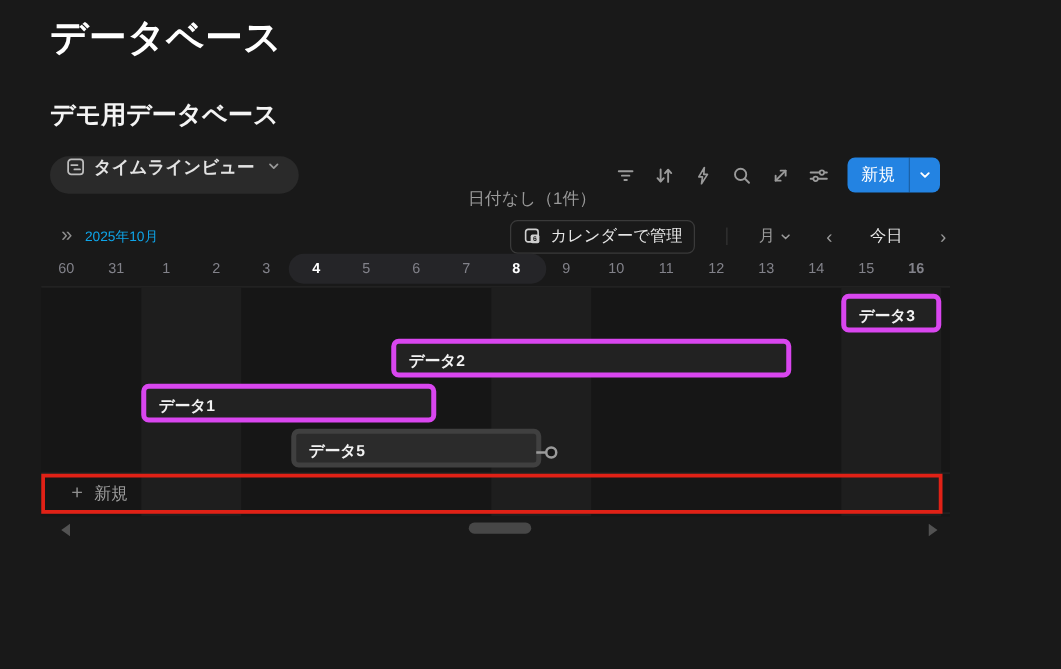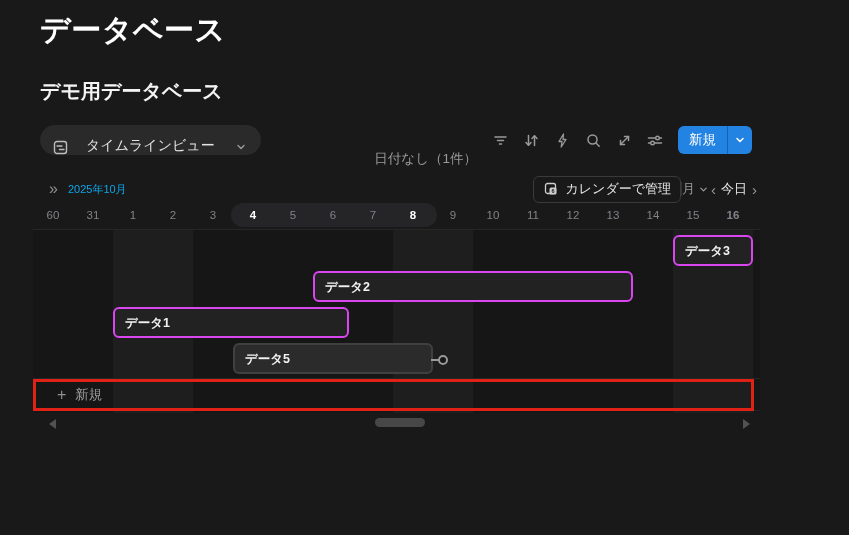--- a/index.html
+++ b/index.html
@@ -8,50 +8,50 @@
     background:#191919;color:#e8e8e8;
     font-family:"Liberation Sans","DejaVu Sans",sans-serif;
     -webkit-font-smoothing:antialiased;
   }
   .abs{position:absolute;}
   
   .page-title{left:40px;top:10px;font-size:30px;font-weight:700;color:#ffffff;letter-spacing:.5px;}
   .db-title{left:40px;top:78px;font-size:20px;font-weight:700;color:#f4f4f4;}
   
   .toolbar{left:40px;top:124px;width:712px;height:32px;display:flex;justify-content:space-between;align-items:center;}
-  .view-pill{display:flex;align-items:flex-end;gap:18px;background:#2a2a2a;border-radius:16px;height:30px;padding:0 12px;font-size:14px;color:#e3e3e3;font-weight:400;cursor:pointer;}
+  .view-pill{display:flex;align-items:flex-start;gap:7px;background:#2a2a2a;border-radius:16px;height:30px;padding:0 12px;font-size:14px;color:#e3e3e3;font-weight:700;cursor:pointer;}
   .toolbar-right{display:flex;align-items:center;gap:15px;}
   .status-text{color:#9a9a9a;font-size:13.5px;margin-top:38px;}
   .icon-btn{width:16px;height:16px;display:flex;align-items:center;justify-content:center;cursor:pointer;}
   .icon-btn svg{display:block;}
   .new-btn{display:flex;align-items:stretch;border-radius:6px;overflow:hidden;height:28px;cursor:pointer;}
   .new-btn-main{display:flex;align-items:center;padding:0 11px;color:#fff;font-size:13.5px;font-weight:500;}
   .new-btn-chev{display:flex;align-items:center;padding:0 7px;border-left:1px solid rgba(0,0,0,.25);}
   
   .timeline{left:33px;top:176px;width:727px;height:258px;}
   .tl-head{position:absolute;left:0;top:0;width:727px;height:26px;display:flex;justify-content:space-between;align-items:center;}
   .tl-head-left{display:flex;align-items:center;gap:10px;padding-left:16px;}
   .dbl-chev{color:#8f8f8f;font-size:16px;cursor:pointer;line-height:1;}
   .month-label{font-size:11px;font-weight:400;color:#0ea5e9;}
-  .tl-head-right{display:flex;align-items:center;gap:0;text-align:right;}
+  .tl-head-right{display:flex;align-items:center;gap:25px;text-align:right;}
   .cal-btn{display:flex;align-items:center;gap:6px;border:1px solid #3a3a3a;border-radius:6px;height:25px;padding:0 9px;font-size:13px;color:#e6e6e6;cursor:pointer;}
   .vdiv{width:1px;height:14px;background:#343434;}
   .scale-btn{display:flex;align-items:center;gap:4px;color:#9a9a9a;font-size:13px;cursor:pointer;}
   .nav-chev{color:#9a9a9a;font-size:15px;padding:0 3px;cursor:pointer;line-height:1;}
   .today-btn{font-size:13px;color:#e6e6e6;cursor:pointer;padding:0 2px;}
   
   .date-row{position:absolute;left:0;top:27px;width:727px;height:24px;}
   .range-pill{position:absolute;top:0;height:24px;background:#252528;border-radius:12px;}
   .date-cell{position:absolute;top:0;width:40px;height:24px;text-align:center;line-height:24px;font-size:11.5px;color:#82828a;}
   .date-cell.bold{color:#ffffff;font-weight:700;}
   
   .stripe-layer{position:absolute;left:0;top:53px;width:727px;height:183px;background:#161616;border-top:1px solid #272727;}
   .band{position:absolute;top:0;bottom:0;background:#1e1e1e;}
   .bars-layer{position:absolute;left:0;top:54px;width:727px;height:148px;}
-  .bar{position:absolute;height:31px;background:#222222;border:2px solid #d946ef;border-radius:6px;box-sizing:border-box;font-size:12.5px;font-weight:600;color:#f2f2f2;line-height:28px;padding-left:10px;white-space:nowrap;cursor:pointer;}
+  .bar{position:absolute;height:31px;background:#222222;border:4px solid #d946ef;border-radius:6px;box-sizing:border-box;font-size:12.5px;font-weight:600;color:#f2f2f2;line-height:28px;padding-left:10px;white-space:nowrap;cursor:pointer;}
   .bar.selected{background:#2b2b2b;border-color:#404040;}
   .handle-line{position:absolute;right:-8px;top:14px;width:8px;height:2px;background:#9a9a9a;}
   .handle-circle{position:absolute;right:-17px;top:10px;width:10px;height:10px;border:2px solid #9a9a9a;border-radius:50%;background:#161616;box-sizing:border-box;}
   
   .new-row{position:absolute;left:0;top:202px;width:727px;height:33px;border-top:1px solid #252525;border-bottom:1px solid #252525;box-sizing:border-box;display:flex;align-items:center;gap:9px;padding-left:24px;color:#9b9b9b;font-size:13.5px;cursor:pointer;}
   .plus-glyph{font-size:16px;color:#8f8f8f;line-height:1;}
   .red-box{position:absolute;left:0;top:203px;width:721px;height:32px;border:3px solid #e02116;box-sizing:border-box;z-index:6;pointer-events:none;}
   
   .scroll-row{position:absolute;left:0;top:238px;width:727px;height:20px;}
   .tri-left{position:absolute;left:16px;top:5px;width:0;height:0;border-top:5px solid transparent;border-bottom:5px solid transparent;border-right:7px solid #525252;cursor:pointer;}

